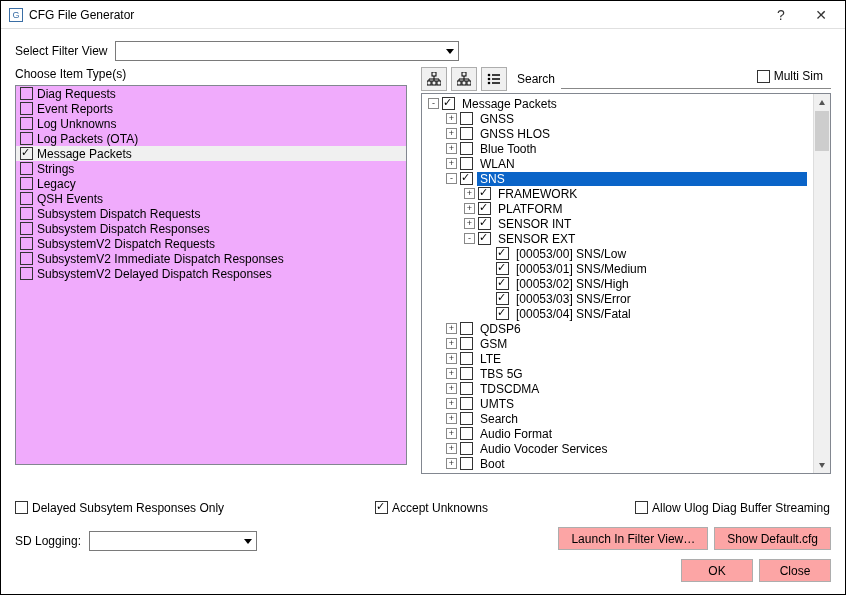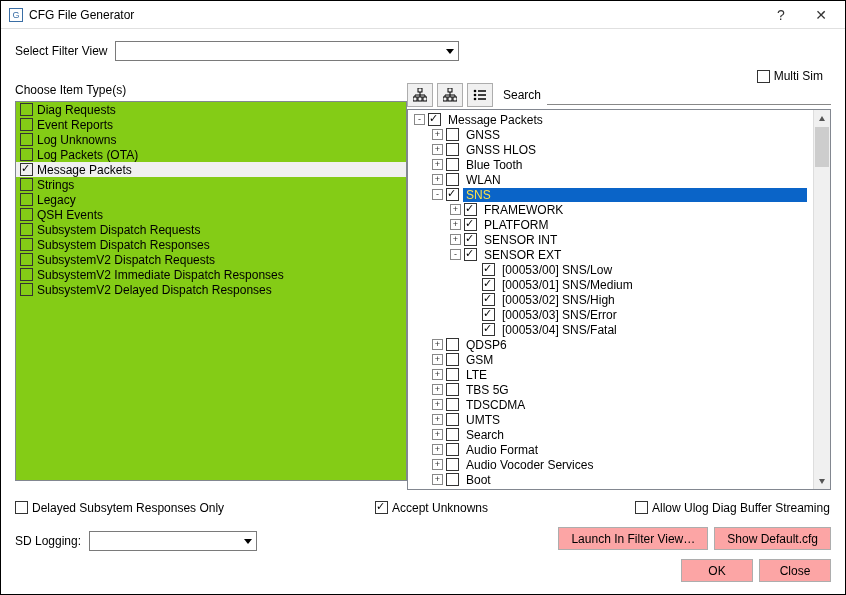--- a/index.html
+++ b/index.html
@@ -50,26 +50,26 @@
   }
   .dropdown::after {
     content:""; position:absolute; right:4px; top:7px;
     border-left:4px solid transparent;
     border-right:4px solid transparent;
     border-top:5px solid #000;
   }
 
   .multisim { position:absolute; right:22px; top:40px; }
 
-  .panels { display:flex; margin-top:22px; height:398px; }
+  .panels { display:flex; gap:14px; margin-top:6px; height:398px; }
 
   .left-panel { width:392px; display:flex; flex-direction:column; }
   .left-label { margin-bottom:4px; }
   .listbox {
-    flex:1; border:1px solid #828790; background:#84cc16;
+    flex:1; border:1px solid #828790; background:#f0abfc;
     overflow:auto;
   }
   .list-item {
     display:flex; align-items:center;
     padding:1px 4px;
     height:15px;
   }
   .list-item.sel {
     background:#f0f0f0; 
   }
@@ -130,21 +130,21 @@
     border:1px solid #888;
     font-size:9px; line-height:9px; text-align:center;
     margin-right:3px;
     color:#333;
     flex:0 0 11px;
   }
   .tree-row .expander.none { border:none; }
   .tree-row .tlabel { padding:0 3px; }
   .tree-row.sel .tlabel {
     background:#0a64c8;
-    color:#fde047;
+    color:#ffffff;
     flex:1;
   }
   .tree-row.sel .chk { background:#fff; }
   .scrollbar {
     width:17px; background:#f0f0f0;
     border-left:1px solid #ddd;
     display:flex; flex-direction:column;
   }
   .sbbtn {
     height:17px; background:#f0f0f0;

